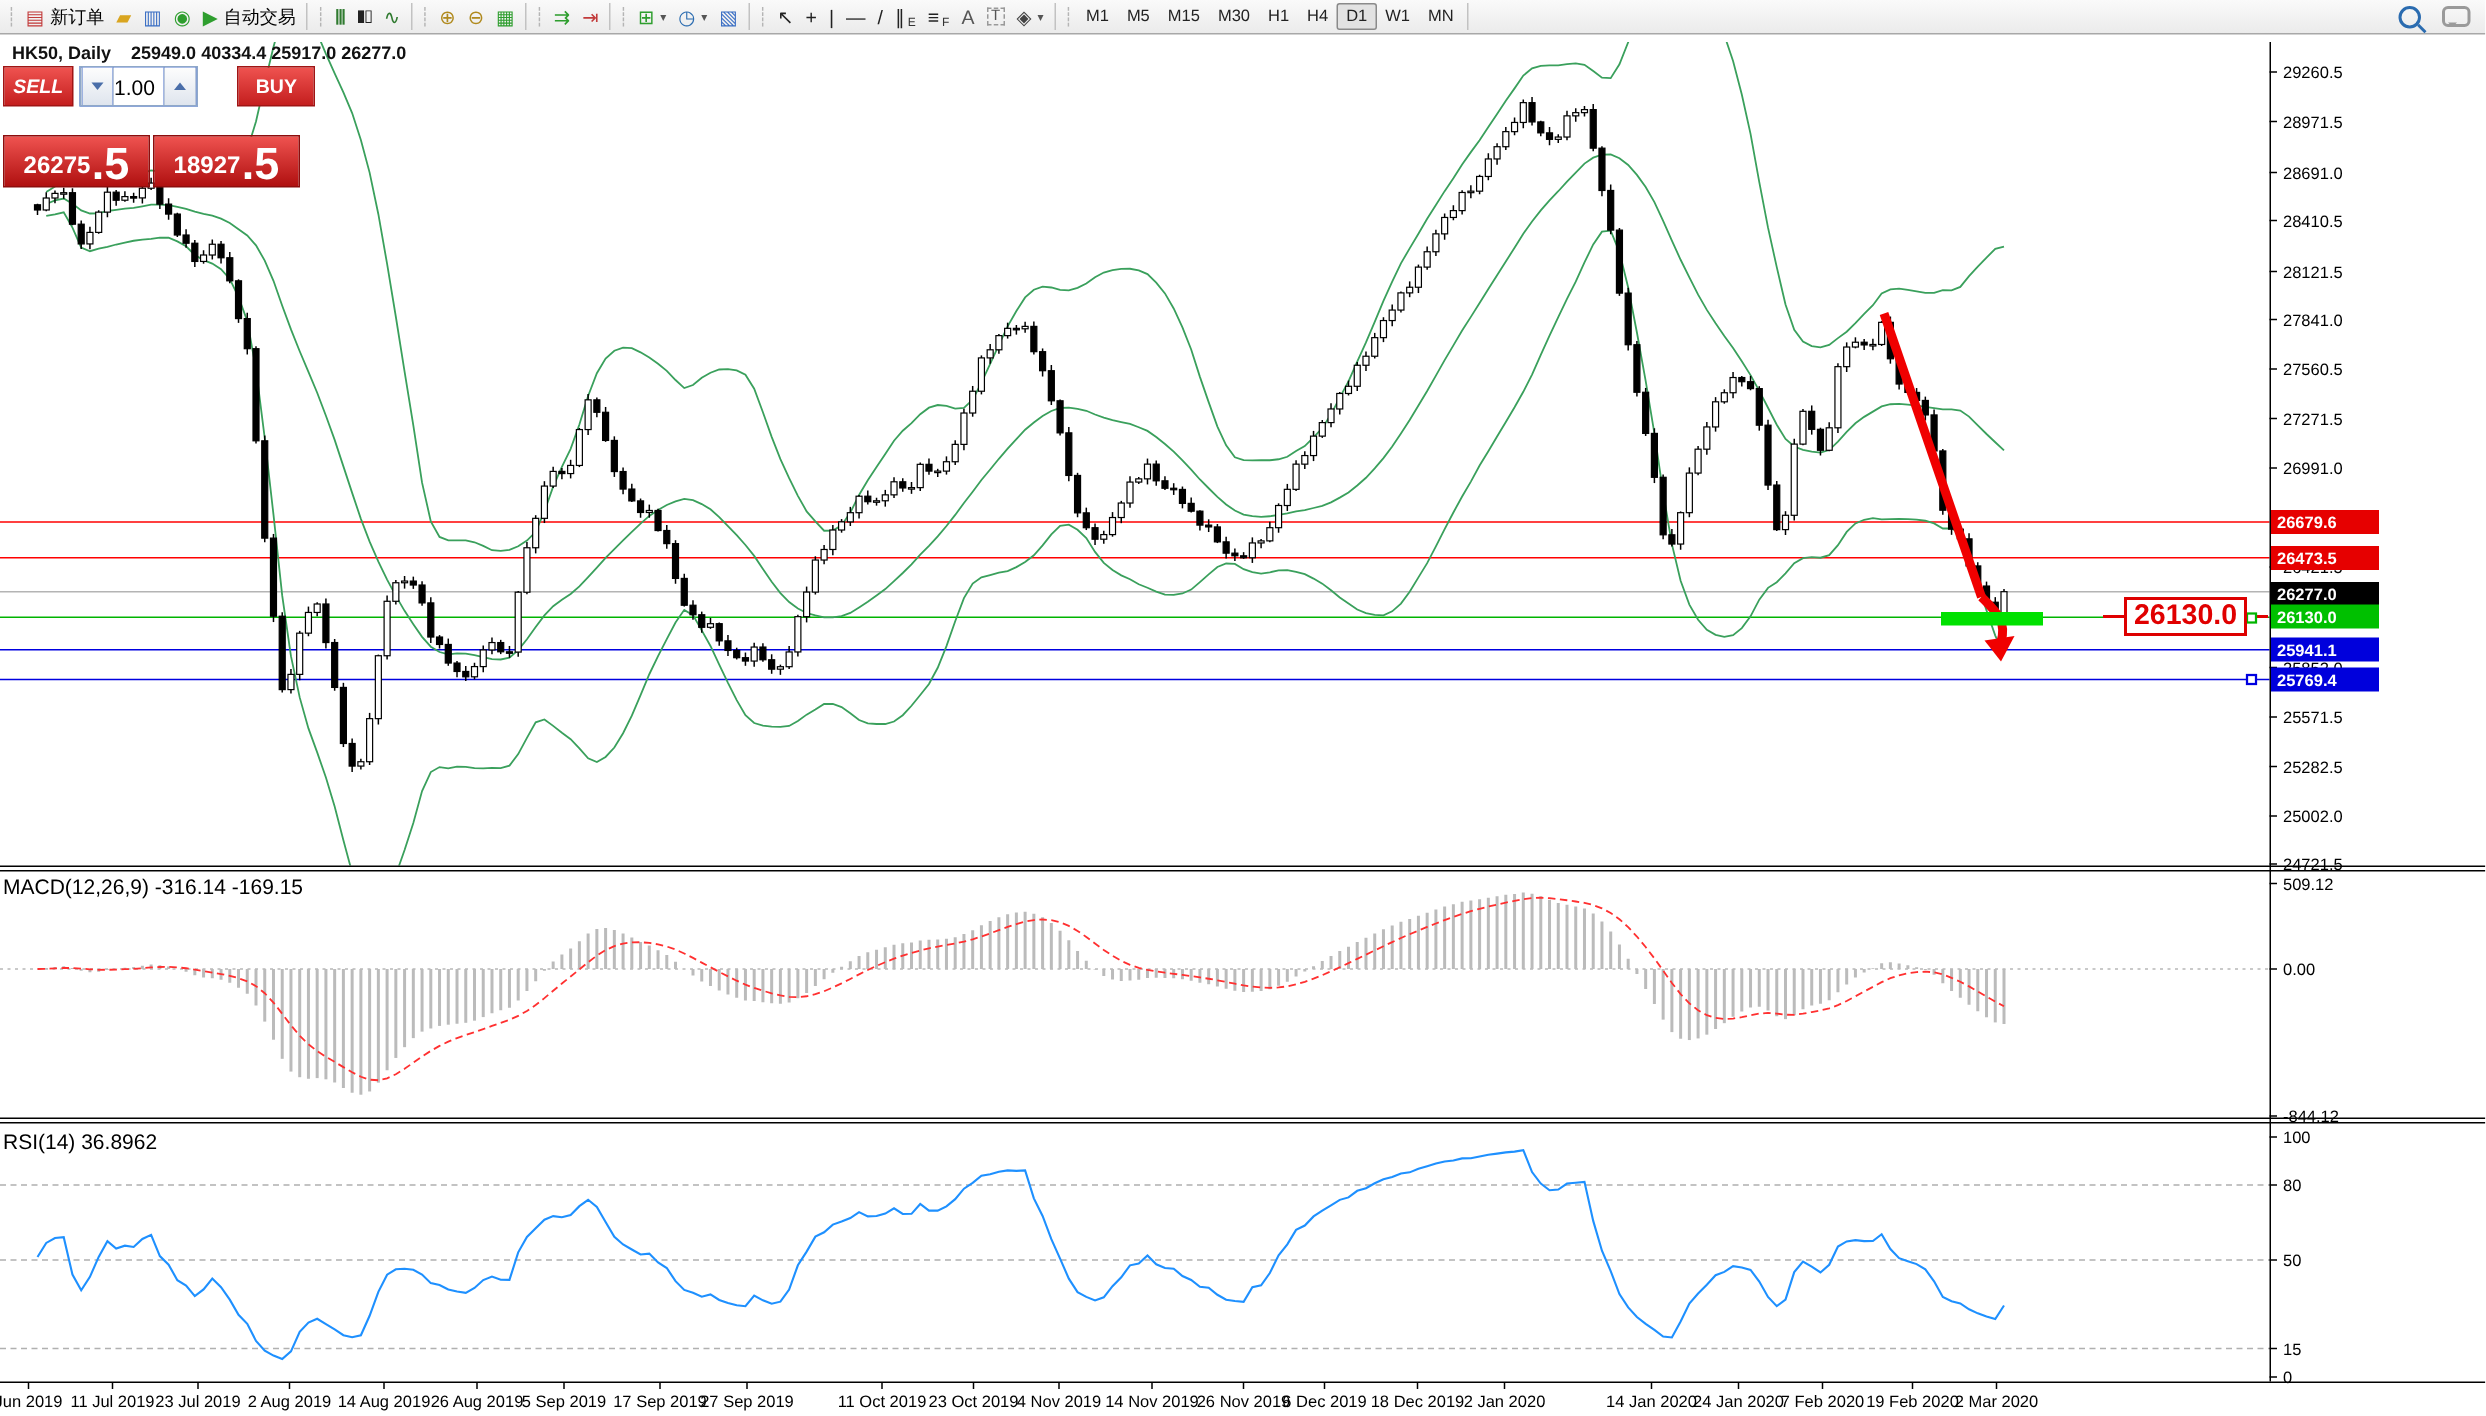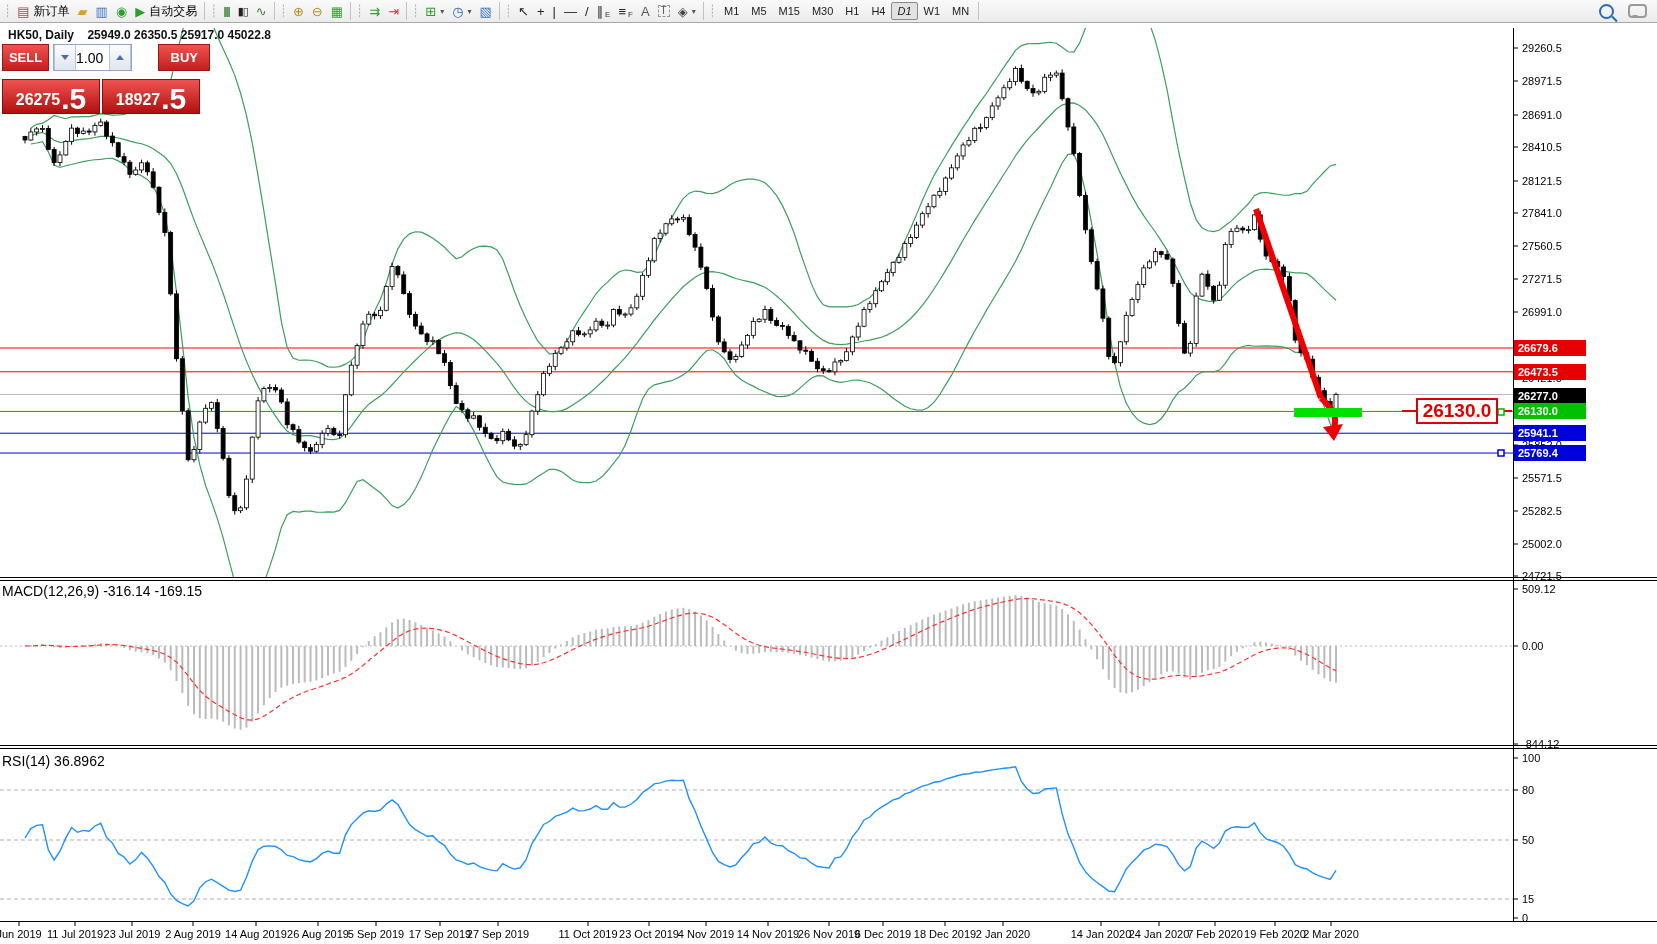--- a/index.html
+++ b/index.html
@@ -13,50 +13,50 @@
         border:1px solid transparent;border-radius:2px;cursor:default;}
   .glyph{font-size:13px;line-height:1;}
   .glyph.multi{letter-spacing:-1px;font-size:11px;font-weight:bold;}
   .glyph.boxed{border:1px dashed #999;padding:0 2px;font-size:10px;}
   .sub{font-size:8px;color:#333;margin-top:6px;}
   .lbl{font-size:12px;color:#000;margin-left:2px;white-space:nowrap;}
   .dd{font-size:8px;color:#555;margin-left:2px;}
   .sep{width:1px;height:18px;background:#c2c2c2;margin:0 3px;}
   .handle{color:#b5b5b5;font-size:12px;margin:0 2px;}
   .tf{font-size:11px;color:#222;padding:2px 5px;border:1px solid transparent;border-radius:2px;text-align:right;}
-  .tf.active{background:#e2e2e2;border-color:#8a8a8a;font-style:italic;}
+  .tf.active{background:#e2e2e2;border-color:#8a8a8a;}
   .tb-spacer{flex:1;}
   .mag{width:11px;height:11px;border:2px solid #2b6cb0;border-radius:50%;position:relative;margin-right:14px;}
   .mag::after{content:"";position:absolute;width:7px;height:2px;background:#2b6cb0;
               transform:rotate(45deg);right:-6px;bottom:-3px;}
   .chat{width:15px;height:10px;border:2px solid #9a9a9a;border-radius:4px;position:relative;margin-right:10px;}
   .chat::after{content:"";position:absolute;left:2px;bottom:-5px;border:3px solid transparent;border-top-color:#9a9a9a;}
   
   #chart-svg{position:absolute;left:0;top:0;z-index:1;}
   
   .chart-title{position:absolute;left:8px;top:28px;z-index:3;font-size:12px;font-weight:600;color:#111;}
   .chart-title .ohlc{margin-left:10px;font-weight:600;}
   .macd-label,.rsi-label{position:absolute;left:2px;z-index:3;font-size:14px;color:#000;}
   .macd-label{top:583px;}
   .rsi-label{top:753px;}
   
   .oneclick{position:absolute;left:2px;top:44px;width:198px;z-index:5;}
   .oc-row1{display:flex;height:27px;}
   .oc-btn{display:flex;align-items:center;justify-content:center;color:#fff;font-size:13px;font-weight:bold;
           background:linear-gradient(#ef5350,#c41e1e);border:1px solid #a01414;box-sizing:border-box;}
-  .oc-sell{flex:0 0 47px;}
+  .oc-sell{flex:0 0 47px;font-style:italic;}
   .oc-buy{flex:0 0 52px;margin-left:22px;}
   .oc-spin{flex:1;display:flex;margin:0 4px;border:1px solid #8fa8c8;background:#1d4ed8;box-sizing:border-box;}
   .oc-step{flex:0 0 20px;display:flex;align-items:center;justify-content:center;
            background:linear-gradient(#fdfdfd,#dfe5ee);border-left:1px solid #b8c6da;border-right:1px solid #b8c6da;}
   .tri-dn{width:0;height:0;border:4px solid transparent;border-top:5px solid #4a6ea9;margin-top:4px;}
   .tri-up{width:0;height:0;border:4px solid transparent;border-bottom:5px solid #4a6ea9;margin-bottom:4px;}
   .oc-vol{flex:1;display:flex;align-items:center;justify-content:flex-end;padding-right:6px;
           font-size:14px;color:#000;background:#fff;}
-  .oc-row2{display:flex;height:35px;margin-top:8px;}
+  .oc-row2{display:flex;height:35px;margin-top:19px;}
   .oc-price{flex:1;display:flex;align-items:flex-end;justify-content:center;gap:1px;color:#fff;
             background:linear-gradient(#ef5350,#b01010);border:1px solid #8d0d0d;box-sizing:border-box;padding-bottom:2px;}
   .oc-price + .oc-price{margin-left:2px;}
   .oc-p-main{font-size:16px;font-weight:bold;line-height:1;margin-bottom:3px;}
   .oc-p-big{font-size:30px;font-weight:bold;line-height:0.85;}
   
   .level-callout{position:absolute;left:1416px;top:398px;width:78px;height:22px;z-index:6;
                  border:2px solid #dd0000;background:#fff;color:#e00000;font-size:19px;font-weight:bold;
                  display:flex;align-items:center;justify-content:center;}
   .cn-note{position:absolute;left:1400px;top:428px;z-index:6;font-size:35px;font-weight:bold;
@@ -1013,21 +1013,21 @@
         <text x="1215" y="938" fill="#000" text-anchor="middle">7 Feb 2020</text>
         <line x1="1275" y1="922" x2="1275" y2="926" stroke="#000"></line>
         <text x="1275" y="938" fill="#000" text-anchor="middle">19 Feb 2020</text>
         <line x1="1331" y1="922" x2="1331" y2="926" stroke="#000"></line>
         <text x="1331" y="938" fill="#000" text-anchor="middle">2 Mar 2020</text>
       </g>
     </svg>
 
   <div class="chart-title">
     <span>HK50, Daily</span>
-    <span class="ohlc">25949.0 26350.5 25917.0 45022.8</span>
+    <span class="ohlc">25949.0 40334.4 25917.0 26277.0</span>
   </div>
 
   <div class="oneclick">
     <div class="oc-row1">
       <div class="oc-btn oc-sell">SELL</div>
       <div class="oc-spin">
         <div class="oc-step">
           <span class="tri-dn"></span>
         </div>
         <div class="oc-vol">1.00</div>

